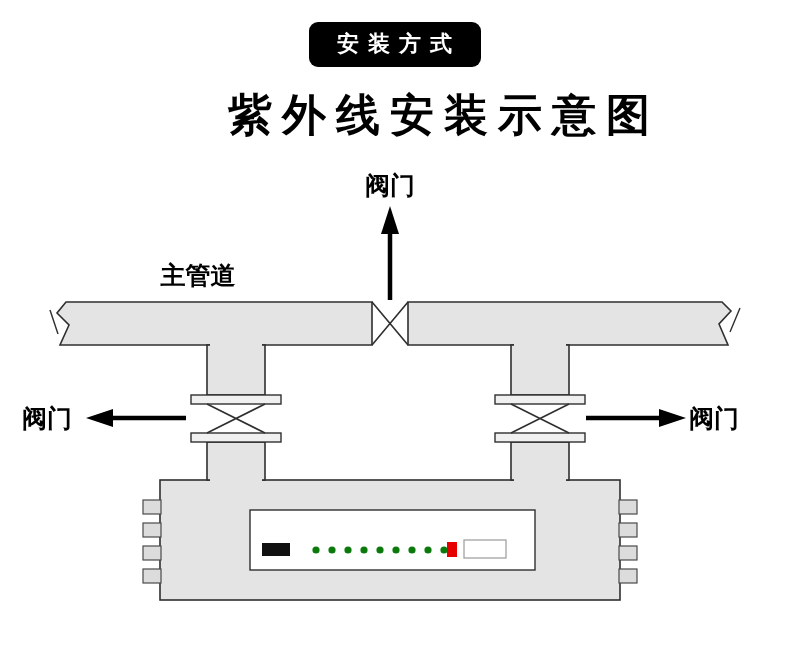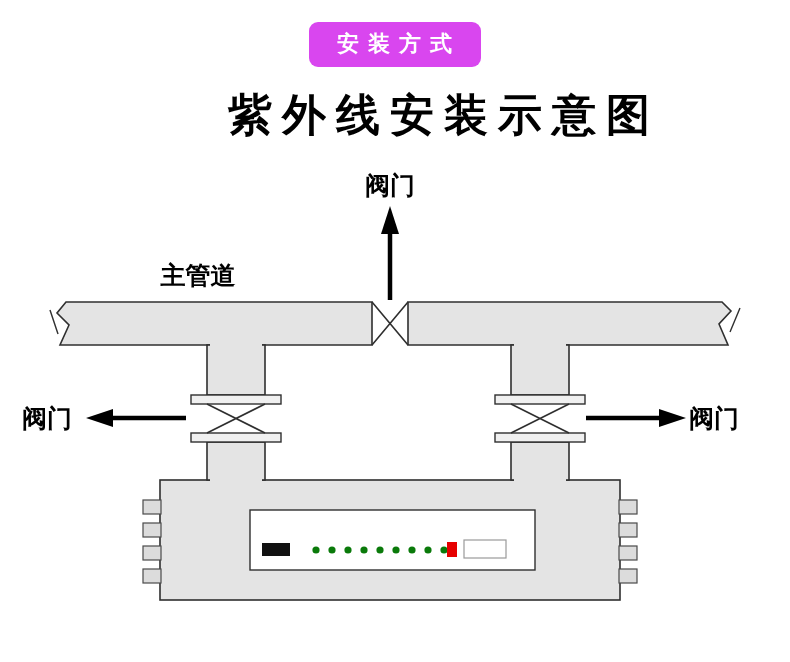--- a/index.html
+++ b/index.html
@@ -25,21 +25,21 @@
   .flange{fill:#f0f0f0;stroke:#2f2f2f;stroke-width:1.4;}
   .valve-x{stroke:#2f2f2f;stroke-width:1.6;fill:none;}
   .tab{fill:#dcdcdc;stroke:#4a4a4a;stroke-width:1.2;}
   .arrow-line{stroke:#000;stroke-width:4.5;}
   .arrow-head{fill:#000;stroke:none;}
   .diagram text{font-family:"DejaVu Sans","Liberation Sans",sans-serif;font-weight:bold;fill:#000;}
 </style>
 </head>
 <body>
 
-<div class="badge" style="background: #d946ef;">安装方式</div>
+<div class="badge" style="background: #000000;">安装方式</div>
 <h1 class="title">紫外线安装示意图</h1>
 
 <svg class="diagram" width="790" height="470" viewBox="0 0 790 470" xmlns="http://www.w3.org/2000/svg">
 
   <g>
     <rect class="pipe" x="160" y="320" width="460" height="120"></rect>
 
     <rect class="tab" x="143" y="340" width="18" height="14"></rect>
     <rect class="tab" x="143" y="363" width="18" height="14"></rect>
     <rect class="tab" x="143" y="386" width="18" height="14"></rect>

